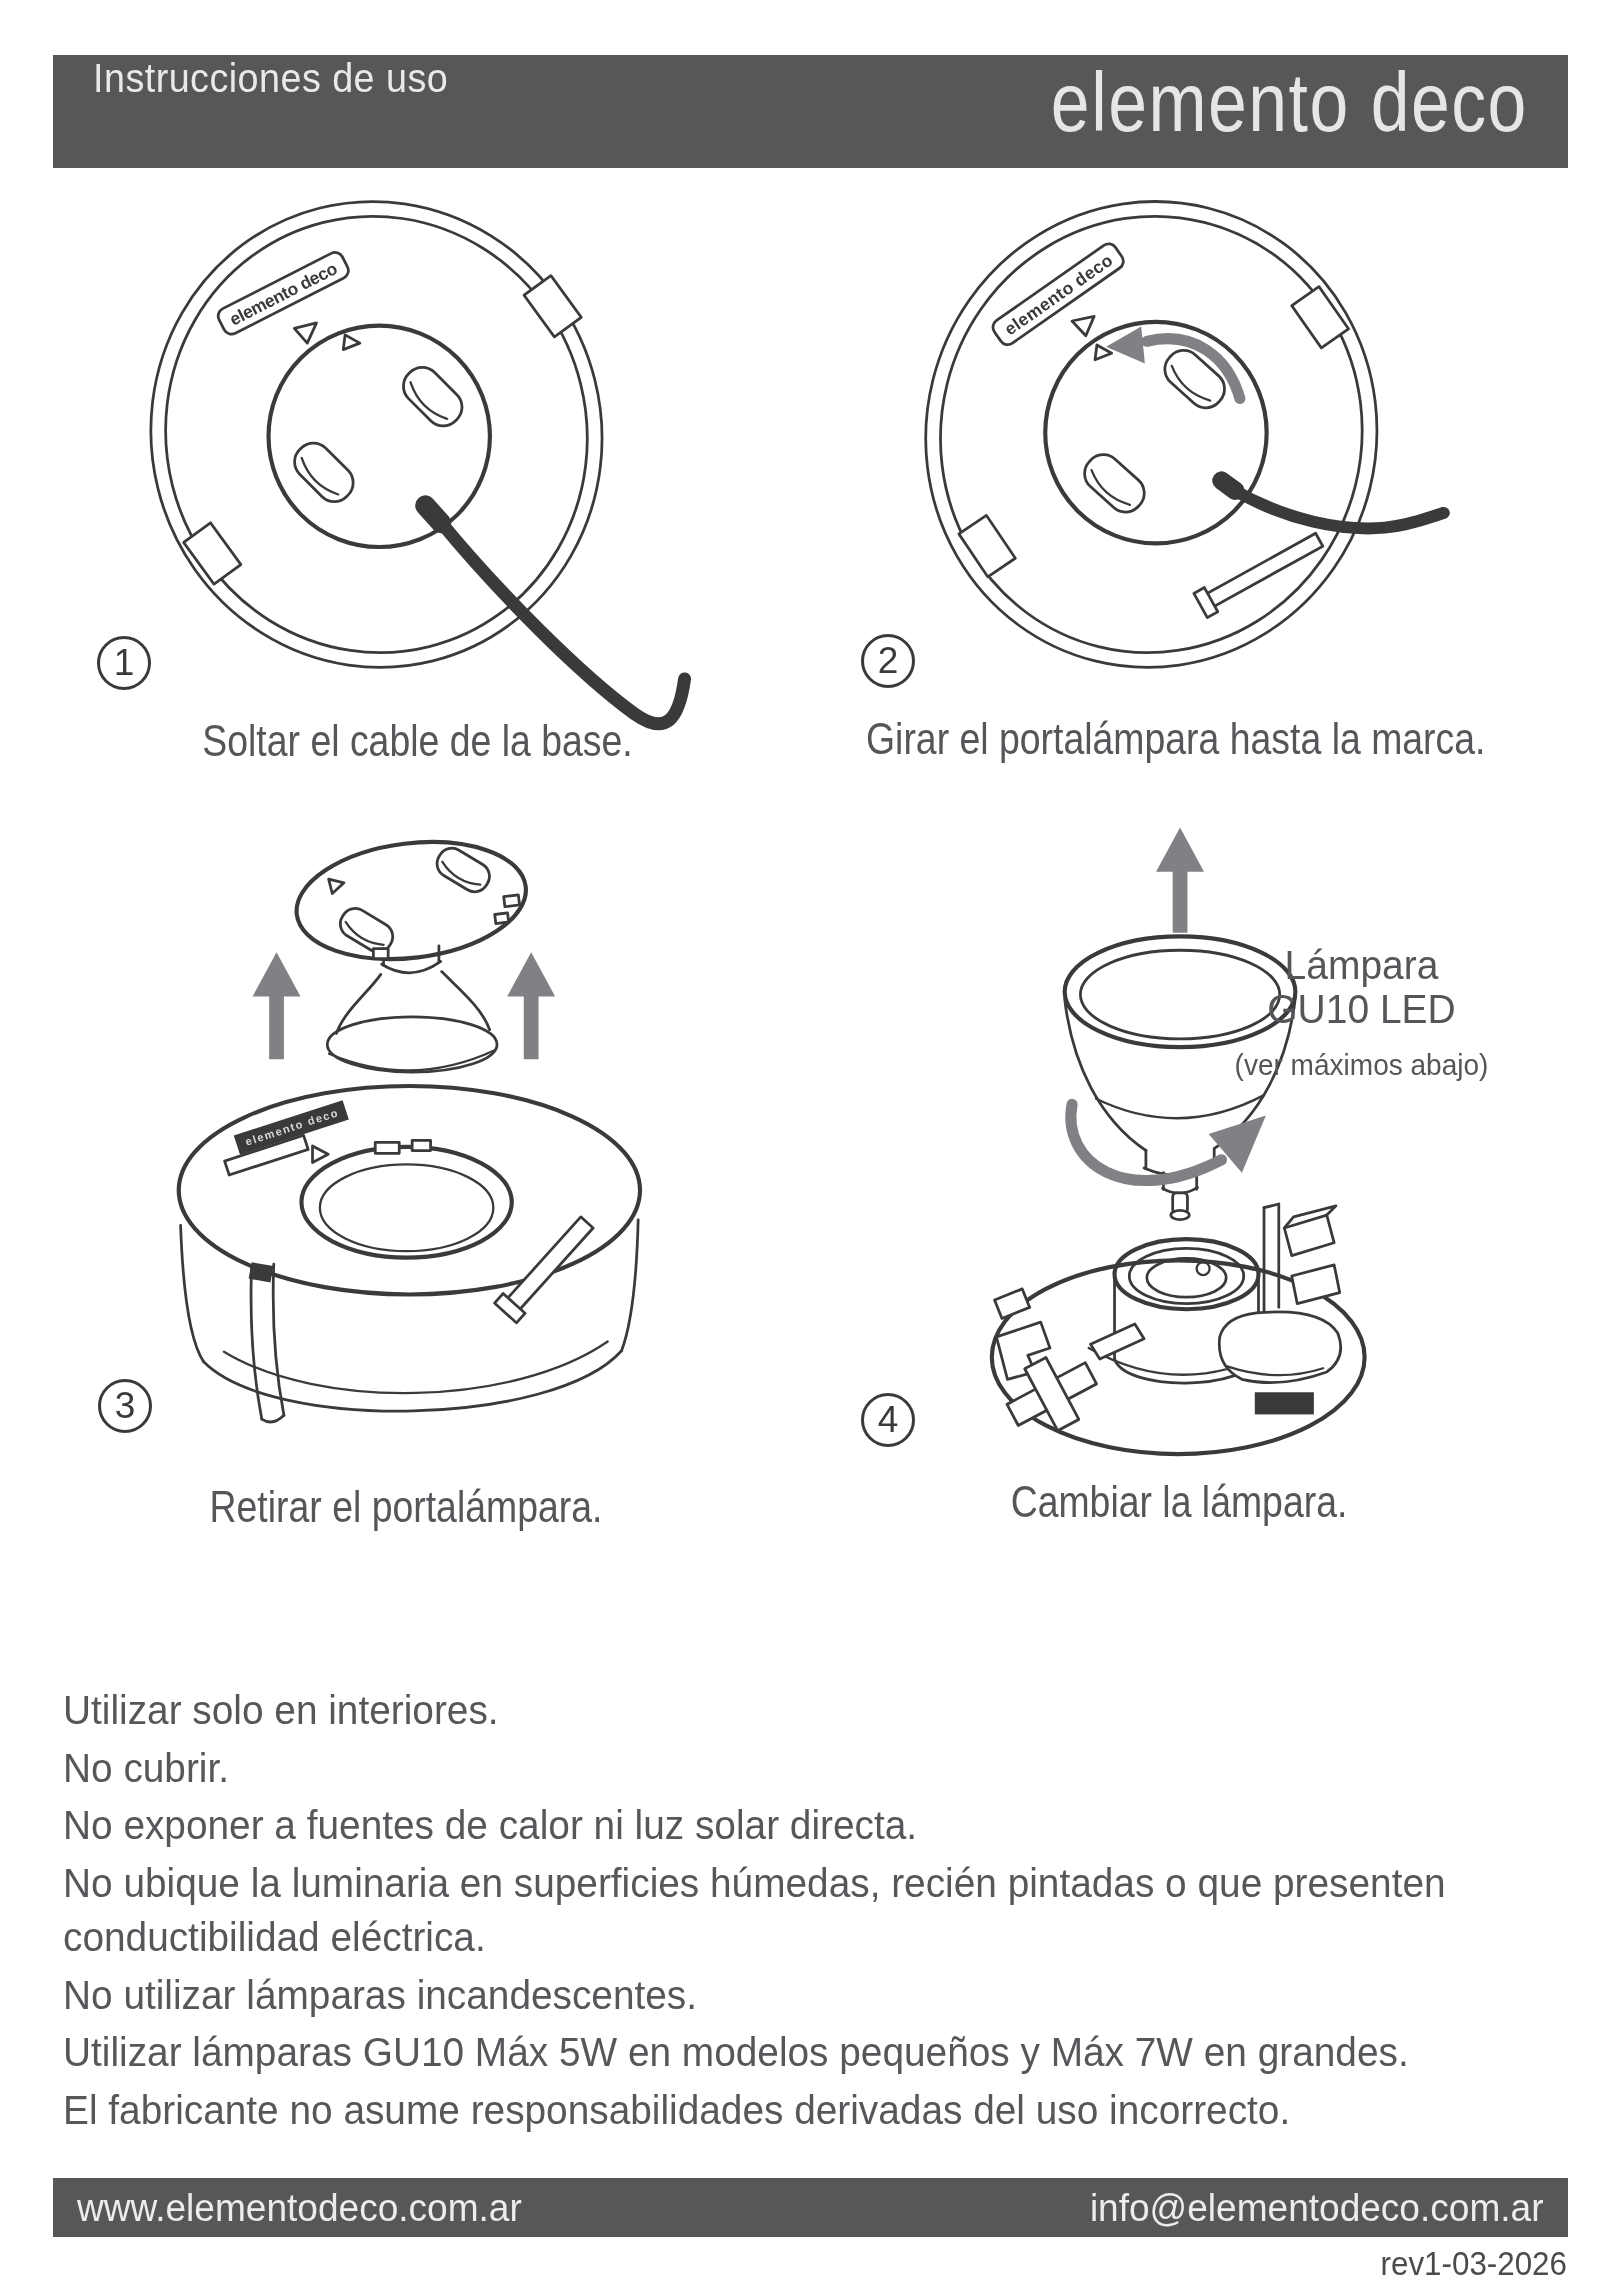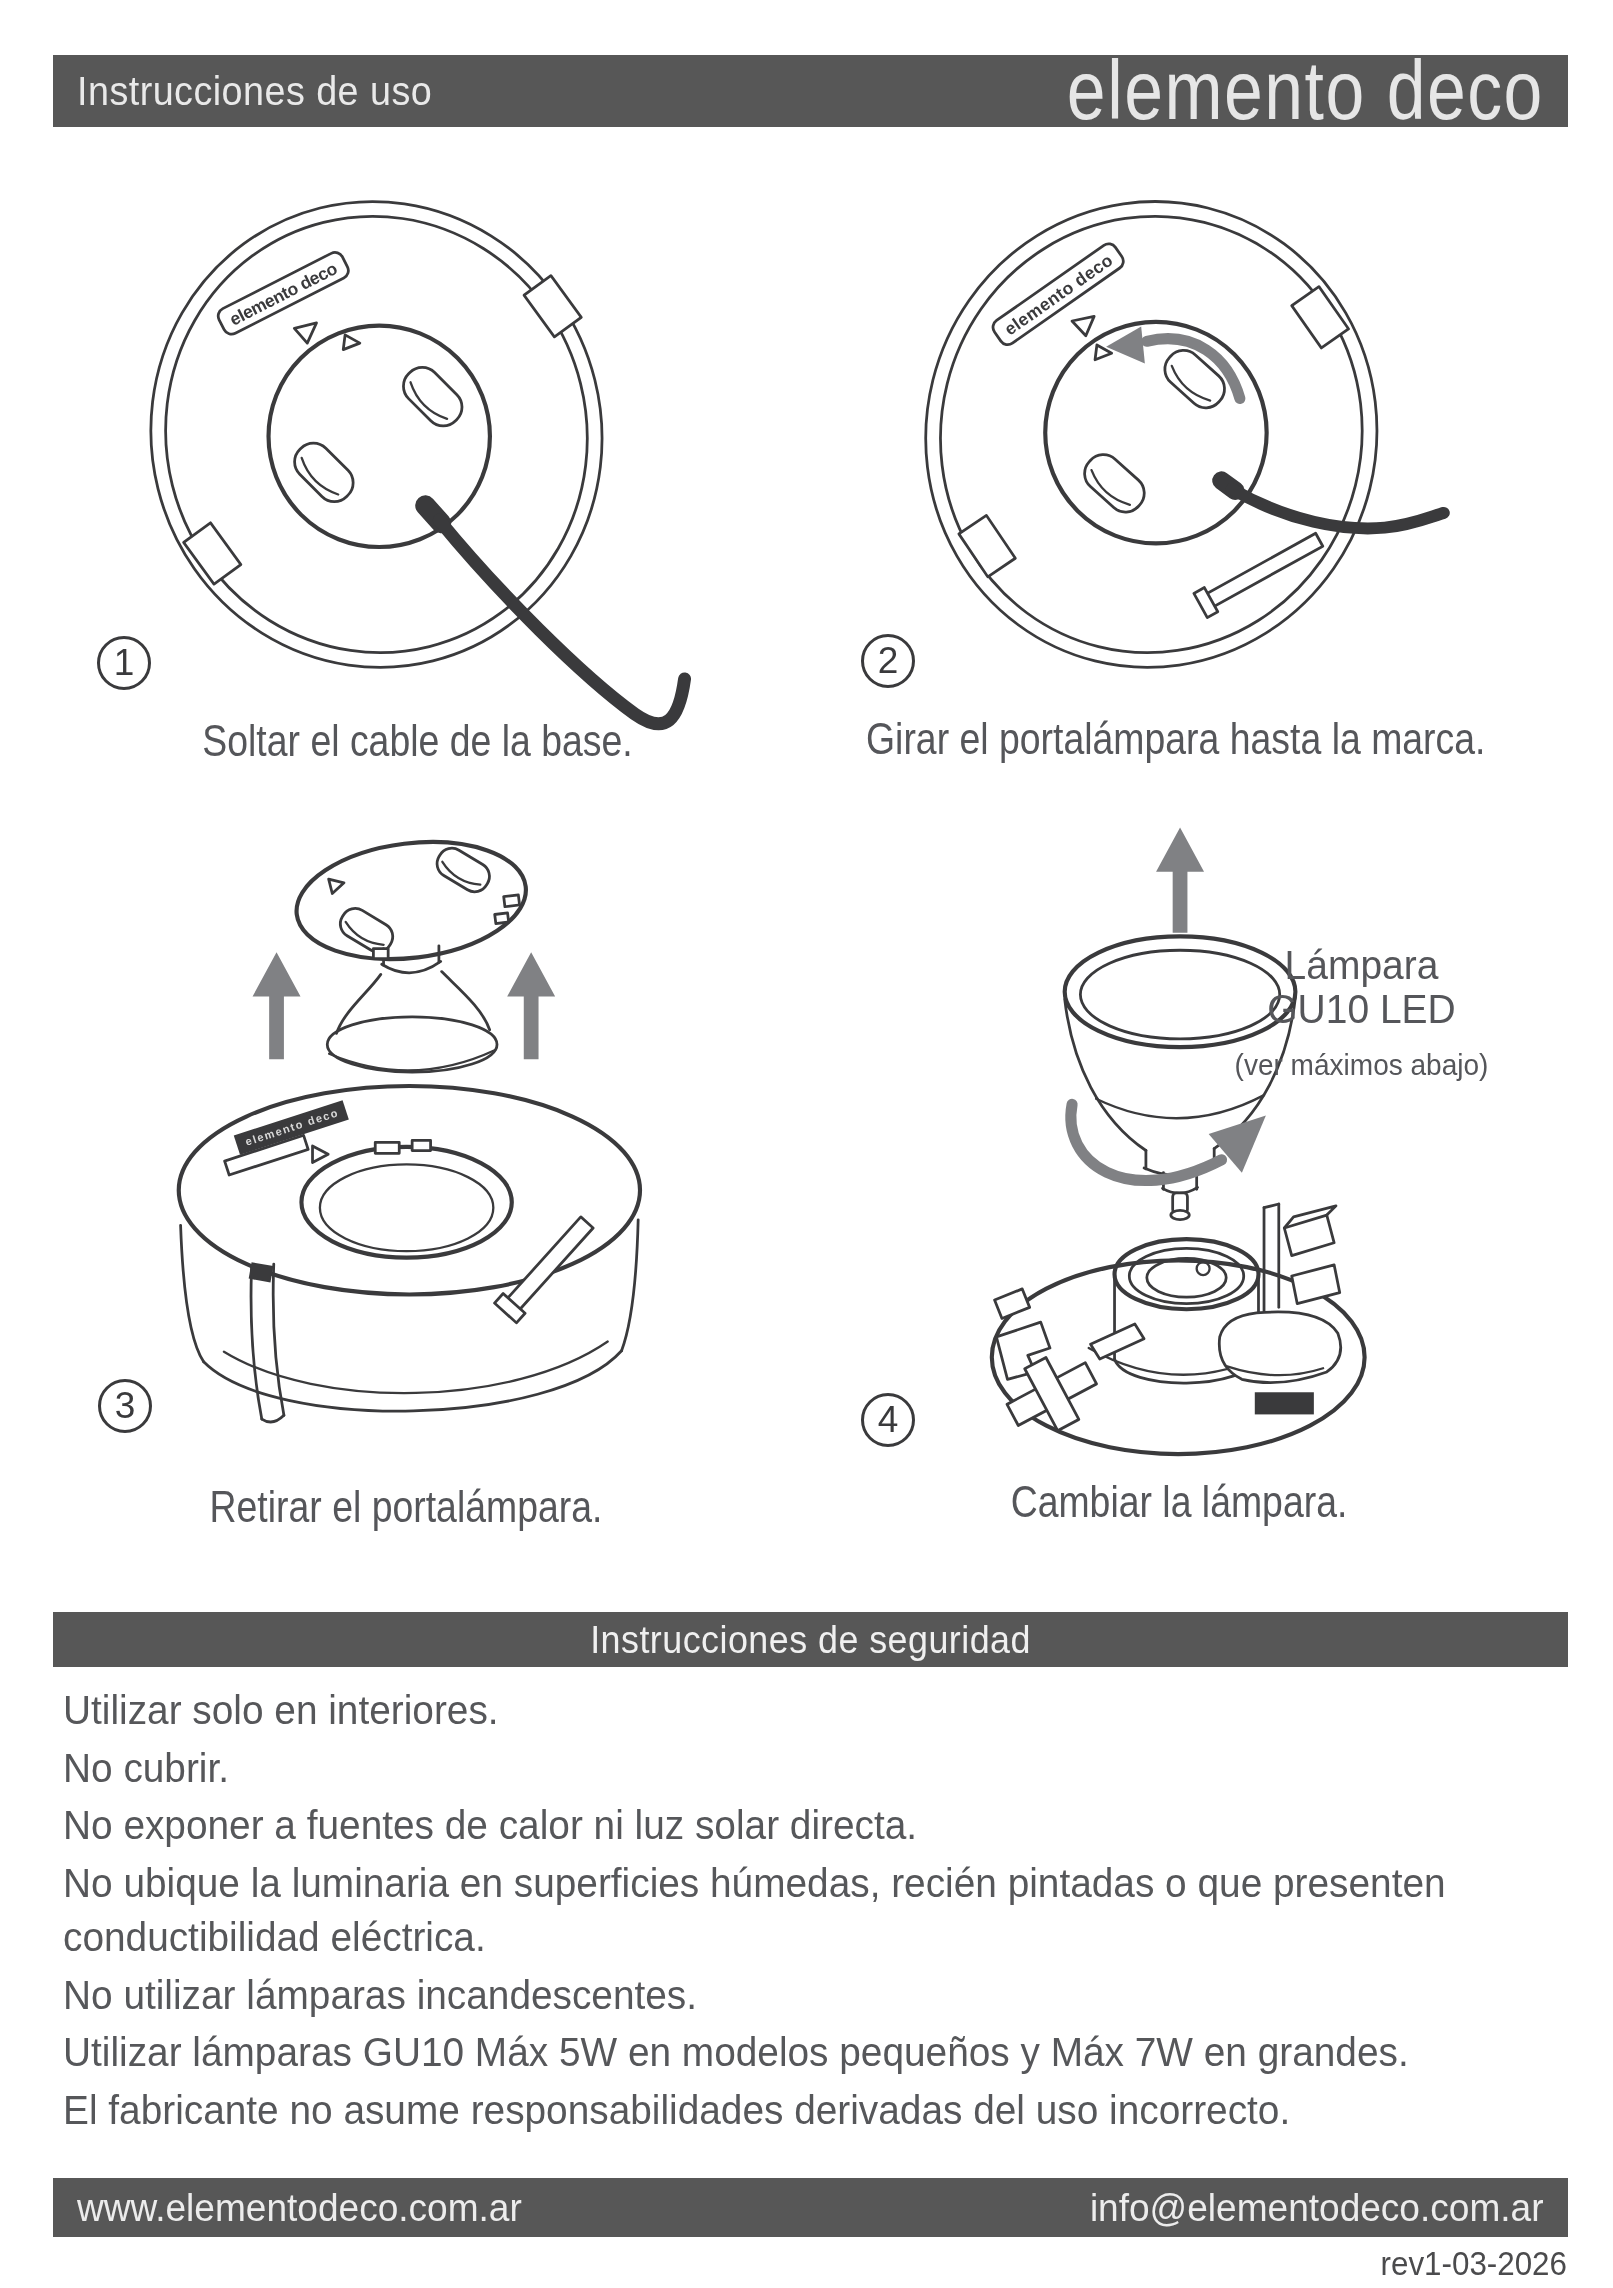--- a/index.html
+++ b/index.html
@@ -1,19 +1,19 @@
 <!DOCTYPE html>
 <html style="font-size:14.8px"><head>
 <meta charset="utf-8">
 <style>
   html,body{margin:0;padding:0;background:#ffffff;}
   .page{position:relative;width:1613px;height:2289px;background:#ffffff;overflow:hidden;
         font-family:"Liberation Sans", sans-serif;color:#55565a;}
   .bar{position:absolute;left:53px;width:1515px;background:#575757;}
-  .header-bar{top:55px;height:72px;display:flex;align-items:center;justify-content:space-between;padding:0 24px;box-sizing:border-box;}
+  .header-bar{top:55px;height:113px;display:flex;justify-content:space-between;padding:0 40px;box-sizing:border-box;}
   .header-title{font-size:41px;color:#e9e9e9;letter-spacing:0.5px;transform:scaleX(0.92);transform-origin:left center;white-space:nowrap;}
   .brand-logo{font-size:83px;font-weight:400;color:#e6e6e6;letter-spacing:1.8px;transform:scaleX(0.84);transform-origin:right center;white-space:nowrap;}
   .step-badge{position:absolute;width:54px;height:54px;box-sizing:border-box;border:3.7px solid #3a3a3c;border-radius:50%;
               display:flex;align-items:center;justify-content:center;font-size:37px;color:#3a3a3c;}
   .caption{position:absolute;text-align:center;font-size:44px;color:#55565a;white-space:nowrap;transform:scaleX(0.85);}
   .lamp-note{position:absolute;left:1200px;top:943px;width:323px;text-align:center;color:#55565a;}
   .lamp-note .big{font-size:41px;line-height:44px;transform:scaleX(0.95);}
   .lamp-note .small{font-size:29.5px;margin-top:16.6px;transform:scaleX(0.95);}
   .safety-bar{top:1612px;height:55px;display:flex;align-items:center;justify-content:center;}
   .safety-title{font-size:39px;color:#f0f0f0;letter-spacing:0.5px;transform:scaleX(0.92);}
@@ -258,23 +258,20 @@
     </div>
   <div class="step-badge" style="left:861px;top:1393px">
       <span>4</span>
     </div>
 
   <div class="caption" style="left:85px;top:716px;width:665px">Soltar el cable de la base.</div>
   <div class="caption" style="left:812px;top:714px;width:720px">Girar el portalámpara hasta la marca.</div>
   <div class="caption" style="left:92px;top:1482px;width:628px">Retirar el portalámpara.</div>
   <div class="caption" style="left:865px;top:1477px;width:628px">Cambiar la lámpara.</div>
 
-  <div class="bar safety-bar">
-    <div class="safety-title">Instrucciones de seguridad</div>
-  </div>
   <div class="safety-text">
     <p>Utilizar solo en interiores.</p>
     <p>No cubrir.</p>
     <p>No exponer a fuentes de calor ni luz solar directa.</p>
     <p>No ubique la luminaria en superficies húmedas, recién pintadas o que presenten conductibilidad eléctrica.</p>
     <p>No utilizar lámparas incandescentes.</p>
     <p>Utilizar lámparas GU10 Máx 5W en modelos pequeños y Máx 7W en grandes.</p>
     <p>El fabricante no asume responsabilidades derivadas del uso incorrecto.</p>
   </div>
 

